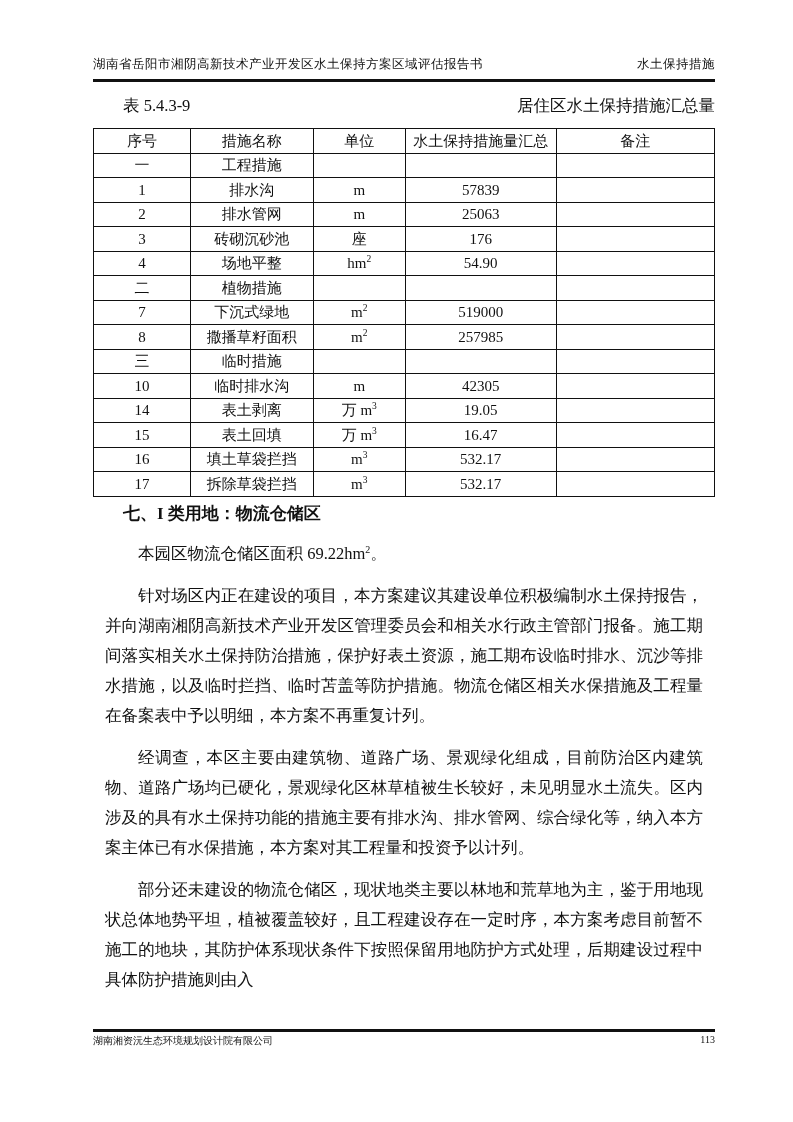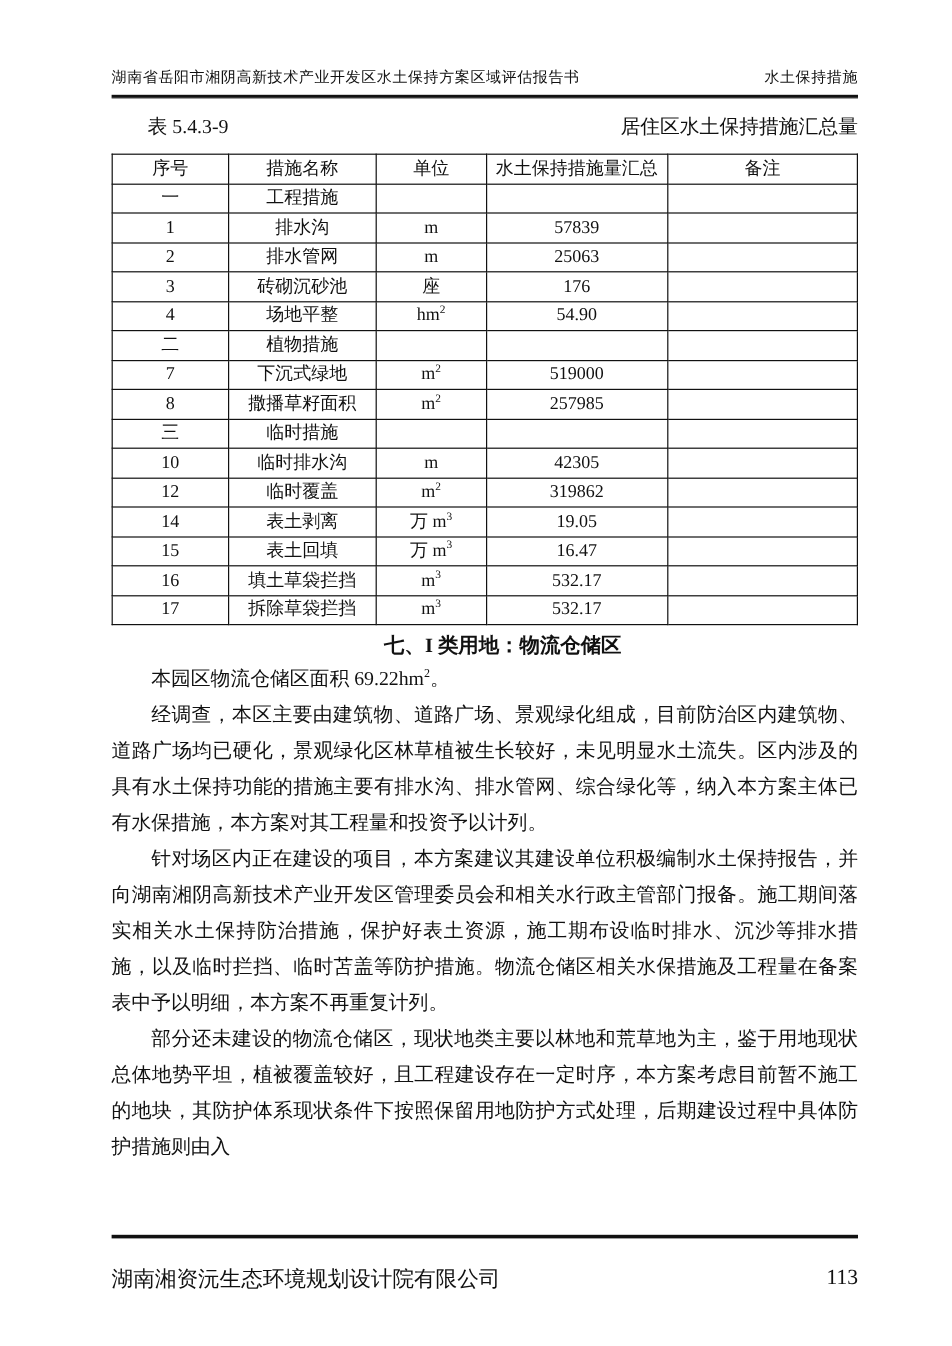--- a/index.html
+++ b/index.html
@@ -69,24 +69,23 @@
     vertical-align: super;
     line-height: 0;
   }
   
   .section-heading {
     margin: 4px 0 0 0;
     padding-left: 30px;
     font-size: 17px;
     font-weight: bold;
     line-height: 26px;
-    text-align: center;
   }
   .body-text p {
-    margin: 0;
+    margin: 12px;
     font-size: 16.5px;
     line-height: 30px;
     text-indent: 2em;
     text-align: justify;
     word-break: break-all;
   }
   .body-text sup {
     font-size: 10px;
     vertical-align: super;
     line-height: 0;
@@ -98,22 +97,22 @@
     right: 78px;
     top: 1029px;
   }
   .rule-thinthick {
     height: 2px;
     border-top: 1.5px solid #111;
     border-bottom: 2.5px solid #111;
   }
   .footer-row {
     position: relative;
-    margin-top: 22px;
-    font-size: 18px;
+    margin-top: 2px;
+    font-size: 10px;
     height: 18px;
   }
   .footer-company { position: absolute; left: 0; top: 0; }
   .footer-pageno {
     position: absolute;
     left: 0; right: 0;
     text-align: right;
     top: 0;
   }
 </style>
@@ -216,27 +215,20 @@
             <td></td>
           </tr>
           <tr>
             <td>10</td>
             <td>临时排水沟</td>
             <td>m</td>
             <td>42305</td>
             <td></td>
           </tr>
           <tr>
-            <td>12</td>
-            <td>临时覆盖</td>
-            <td>m<sup>2</sup></td>
-            <td>319862</td>
-            <td></td>
-          </tr>
-          <tr>
             <td>14</td>
             <td>表土剥离</td>
             <td>万 m<sup>3</sup></td>
             <td>19.05</td>
             <td></td>
           </tr>
           <tr>
             <td>15</td>
             <td>表土回填</td>
             <td>万 m<sup>3</sup></td>
@@ -257,22 +249,22 @@
             <td>532.17</td>
             <td></td>
           </tr>
         </tbody>
     </table>
 
     <h2 class="section-heading">七、I 类用地：物流仓储区</h2>
 
     <div class="body-text">
       <p><span>本园区物流仓储区面积 69.22hm</span><sup>2</sup><span>。</span></p>
+      <p>针对场区内正在建设的项目，本方案建议其建设单位积极编制水土保持报告，并向湖南湘阴高新技术产业开发区管理委员会和相关水行政主管部门报备。施工期间落实相关水土保持防治措施，保护好表土资源，施工期布设临时排水、沉沙等排水措施，以及临时拦挡、临时苫盖等防护措施。物流仓储区相关水保措施及工程量在备案表中予以明细，本方案不再重复计列。</p>
       <p>经调查，本区主要由建筑物、道路广场、景观绿化组成，目前防治区内建筑物、道路广场均已硬化，景观绿化区林草植被生长较好，未见明显水土流失。区内涉及的具有水土保持功能的措施主要有排水沟、排水管网、综合绿化等，纳入本方案主体已有水保措施，本方案对其工程量和投资予以计列。</p>
-      <p>针对场区内正在建设的项目，本方案建议其建设单位积极编制水土保持报告，并向湖南湘阴高新技术产业开发区管理委员会和相关水行政主管部门报备。施工期间落实相关水土保持防治措施，保护好表土资源，施工期布设临时排水、沉沙等排水措施，以及临时拦挡、临时苫盖等防护措施。物流仓储区相关水保措施及工程量在备案表中予以明细，本方案不再重复计列。</p>
       <p>部分还未建设的物流仓储区，现状地类主要以林地和荒草地为主，鉴于用地现状总体地势平坦，植被覆盖较好，且工程建设存在一定时序，本方案考虑目前暂不施工的地块，其防护体系现状条件下按照保留用地防护方式处理，后期建设过程中具体防护措施则由入</p>
     </div>
 
   </div>
 
   <div class="footer">
     <div class="rule-thinthick"></div>
     <div class="footer-row">
       <span class="footer-company">湖南湘资沅生态环境规划设计院有限公司</span>
       <span class="footer-pageno">113</span>

